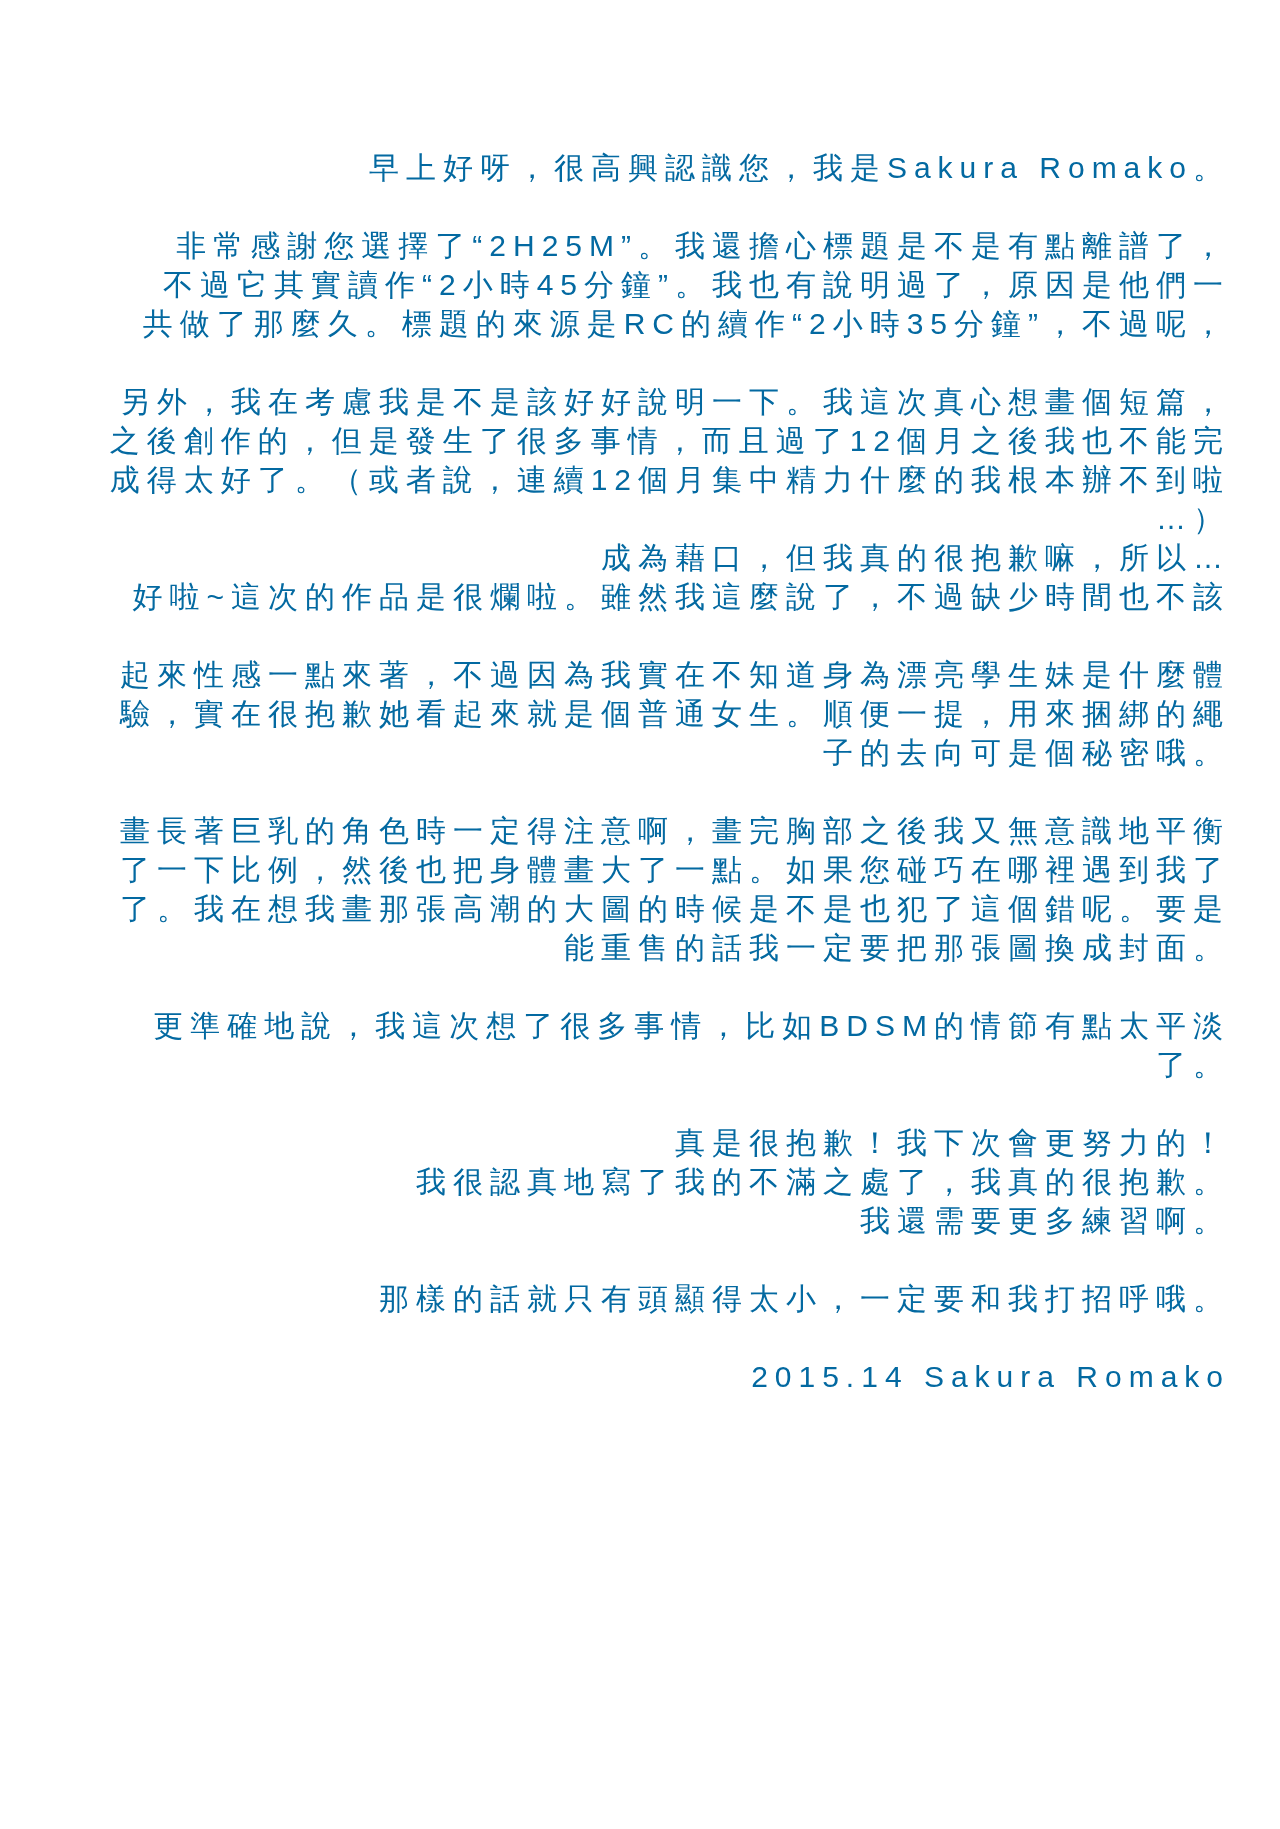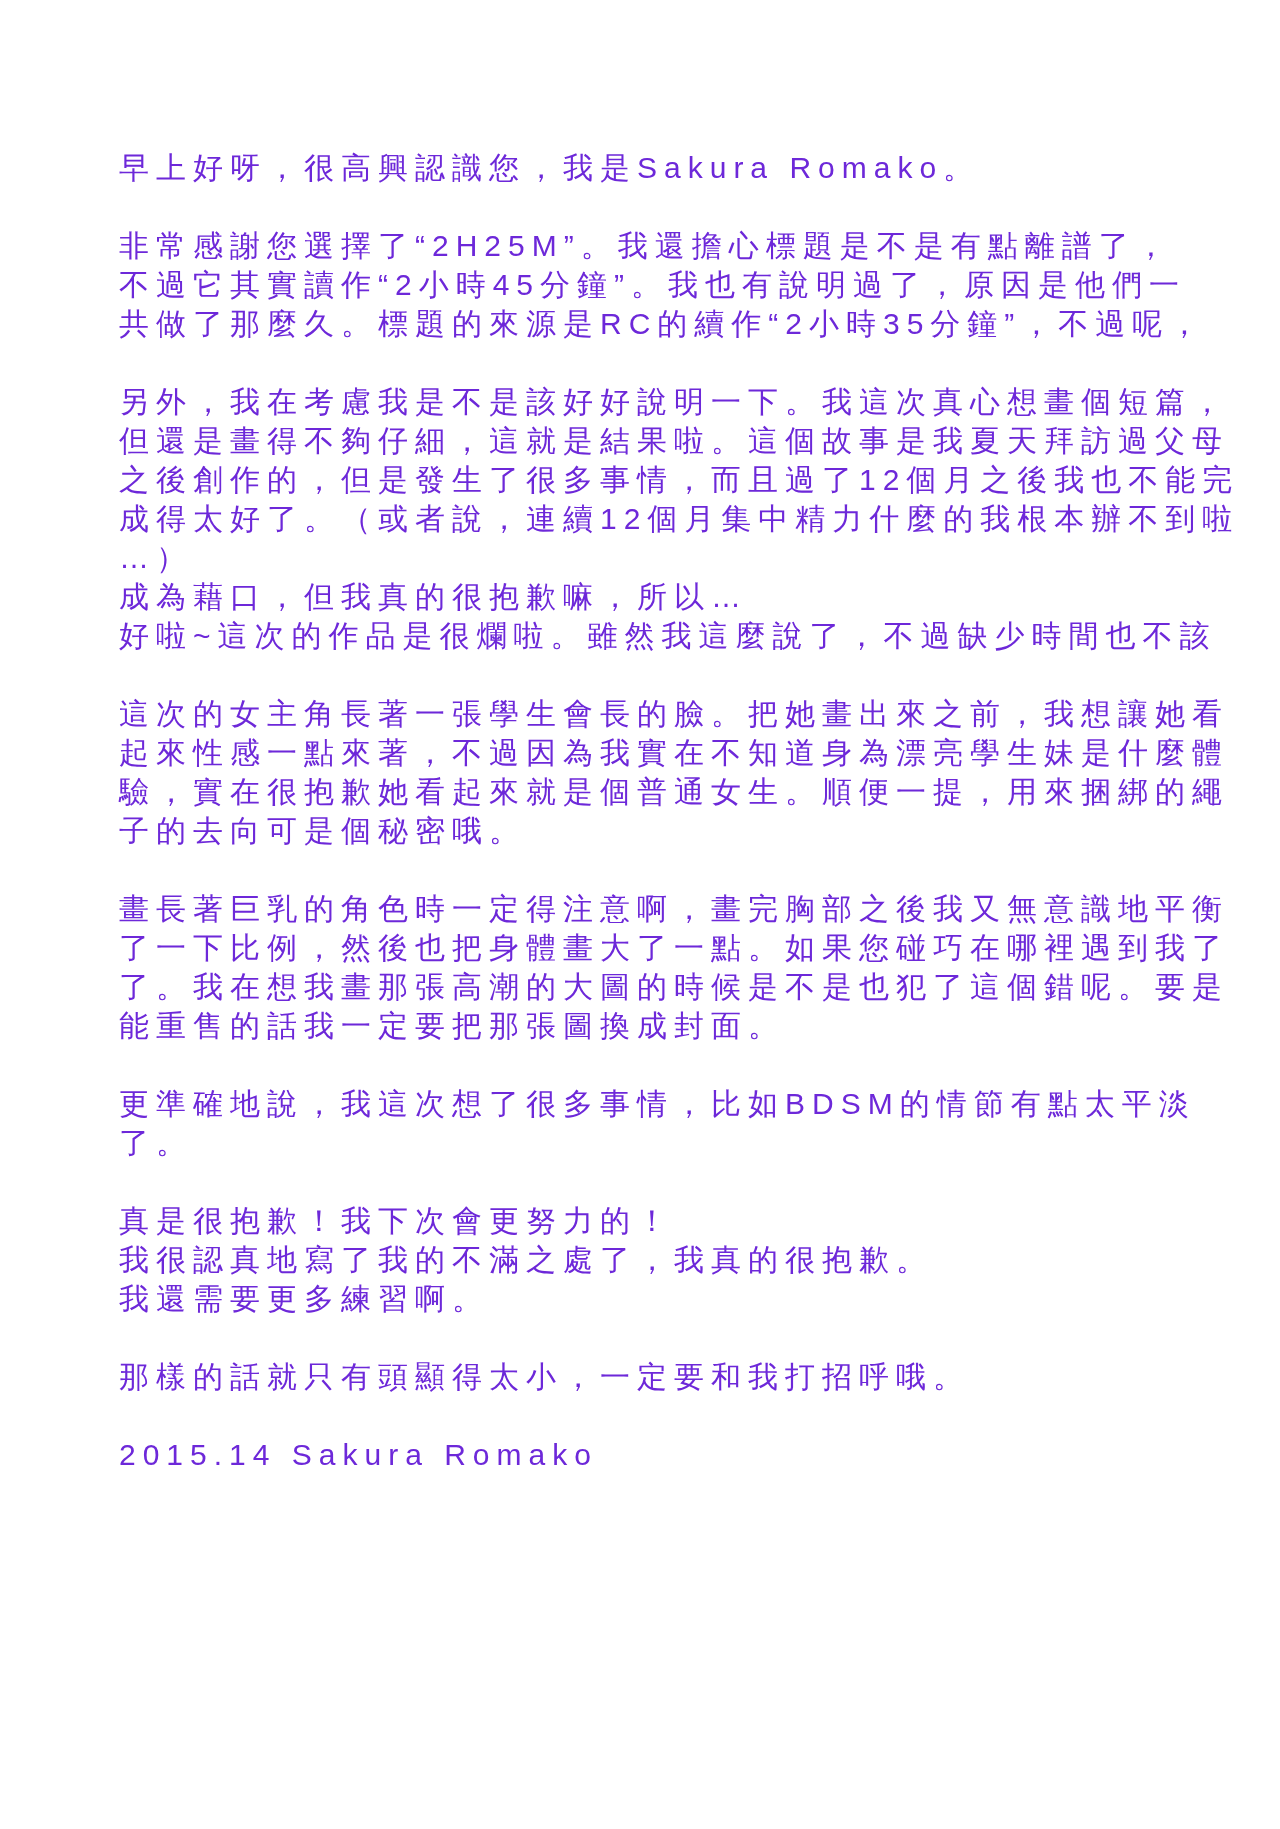--- a/index.html
+++ b/index.html
@@ -5,28 +5,29 @@
     html, body {
       margin: 0;
       padding: 0;
       background: #ffffff;
     }
     .page {
       position: relative;
       width: 1280px;
       height: 1829px;
       background: #ffffff;
-      color: #6d28d9;
+      color: #0369a1;
       font-family: "Liberation Sans", sans-serif;
       font-size: 30px;
       line-height: 39px;
       letter-spacing: 7px;
       box-sizing: border-box;
-      padding: 148px 50px 0 119px;
+      padding: 148px 50px 0 93px;
       overflow: hidden;
+      text-align: right;
     }
     .paragraph {
       margin: 0 0 39px 0;
     }
     .line {
       white-space: nowrap;
       font-weight: 400;
     }
     .signature .line {
       white-space: nowrap;
@@ -42,30 +43,28 @@
   </div>
 
   <div class="paragraph">
     <div class="line">非常感謝您選擇了“2H25M”。我還擔心標題是不是有點離譜了，</div>
     <div class="line">不過它其實讀作“2小時45分鐘”。我也有說明過了，原因是他們一</div>
     <div class="line">共做了那麼久。標題的來源是RC的續作“2小時35分鐘”，不過呢，</div>
   </div>
 
   <div class="paragraph">
     <div class="line">另外，我在考慮我是不是該好好說明一下。我這次真心想畫個短篇，</div>
-    <div class="line">但還是畫得不夠仔細，這就是結果啦。這個故事是我夏天拜訪過父母</div>
     <div class="line">之後創作的，但是發生了很多事情，而且過了12個月之後我也不能完</div>
     <div class="line">成得太好了。（或者說，連續12個月集中精力什麼的我根本辦不到啦</div>
     <div class="line">…）</div>
     <div class="line">成為藉口，但我真的很抱歉嘛，所以…</div>
     <div class="line">好啦~這次的作品是很爛啦。雖然我這麼說了，不過缺少時間也不該</div>
   </div>
 
   <div class="paragraph">
-    <div class="line">這次的女主角長著一張學生會長的臉。把她畫出來之前，我想讓她看</div>
     <div class="line">起來性感一點來著，不過因為我實在不知道身為漂亮學生妹是什麼體</div>
     <div class="line">驗，實在很抱歉她看起來就是個普通女生。順便一提，用來捆綁的繩</div>
     <div class="line">子的去向可是個秘密哦。</div>
   </div>
 
   <div class="paragraph">
     <div class="line">畫長著巨乳的角色時一定得注意啊，畫完胸部之後我又無意識地平衡</div>
     <div class="line">了一下比例，然後也把身體畫大了一點。如果您碰巧在哪裡遇到我了</div>
     <div class="line">了。我在想我畫那張高潮的大圖的時候是不是也犯了這個錯呢。要是</div>
     <div class="line">能重售的話我一定要把那張圖換成封面。</div>

